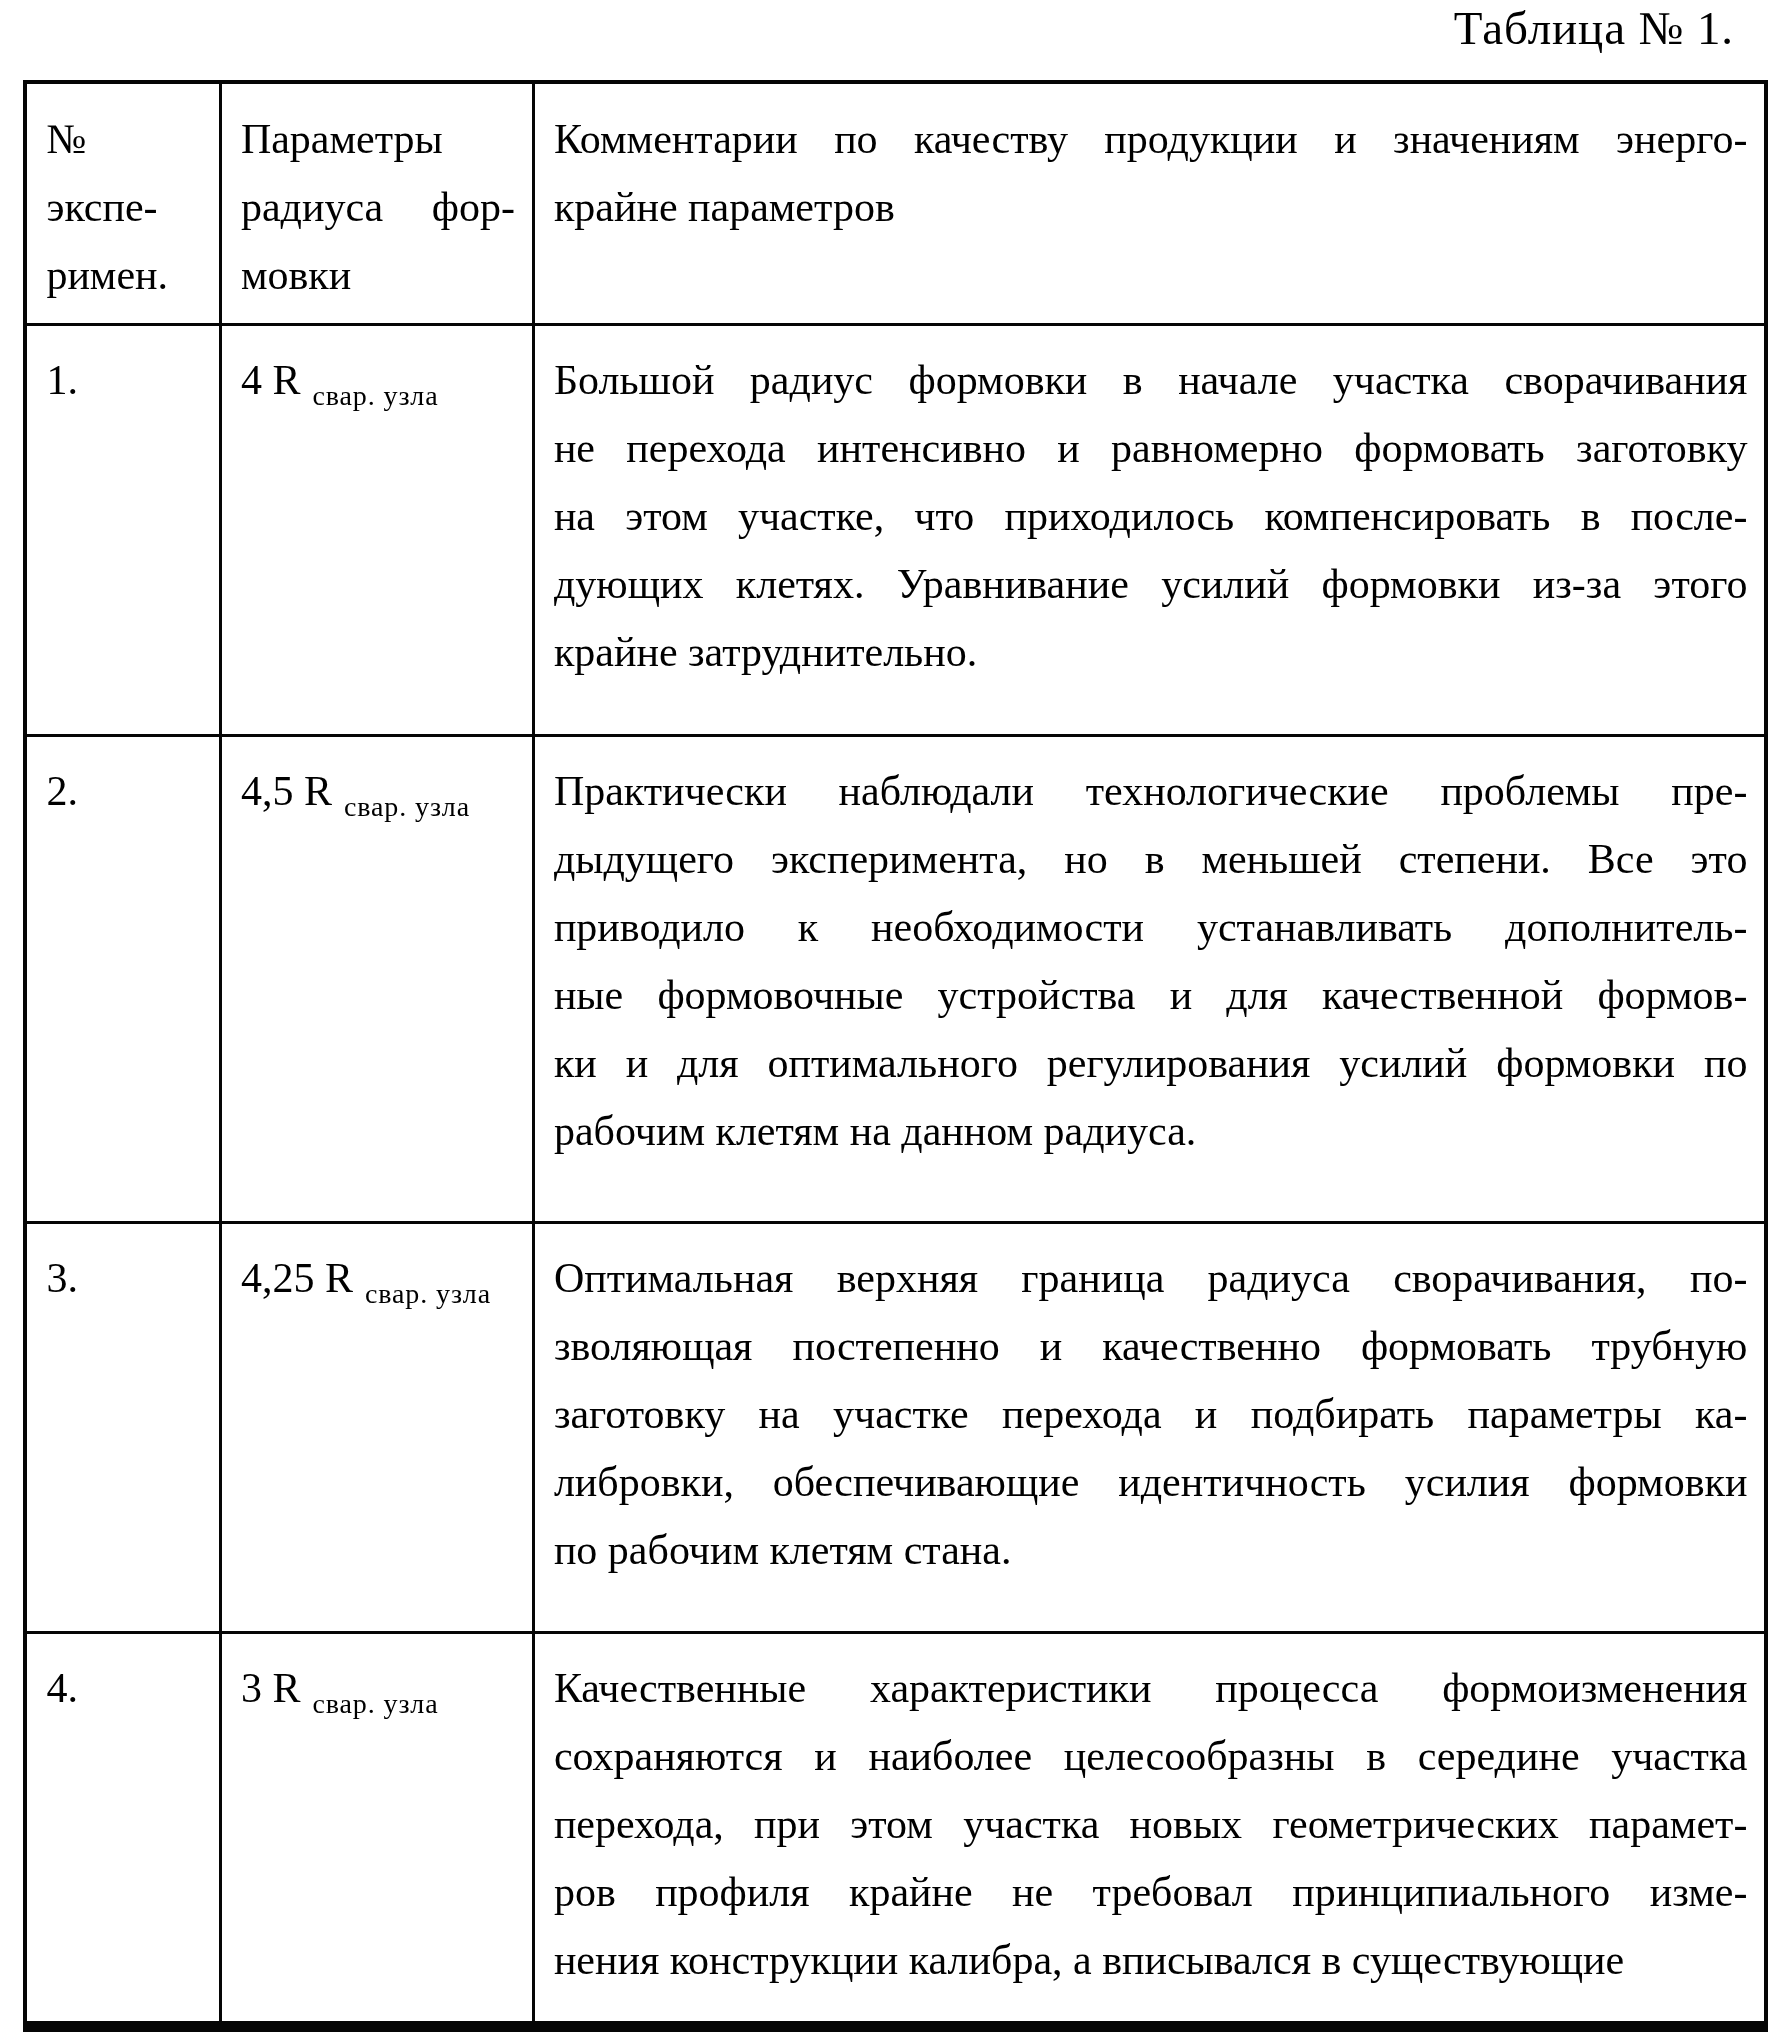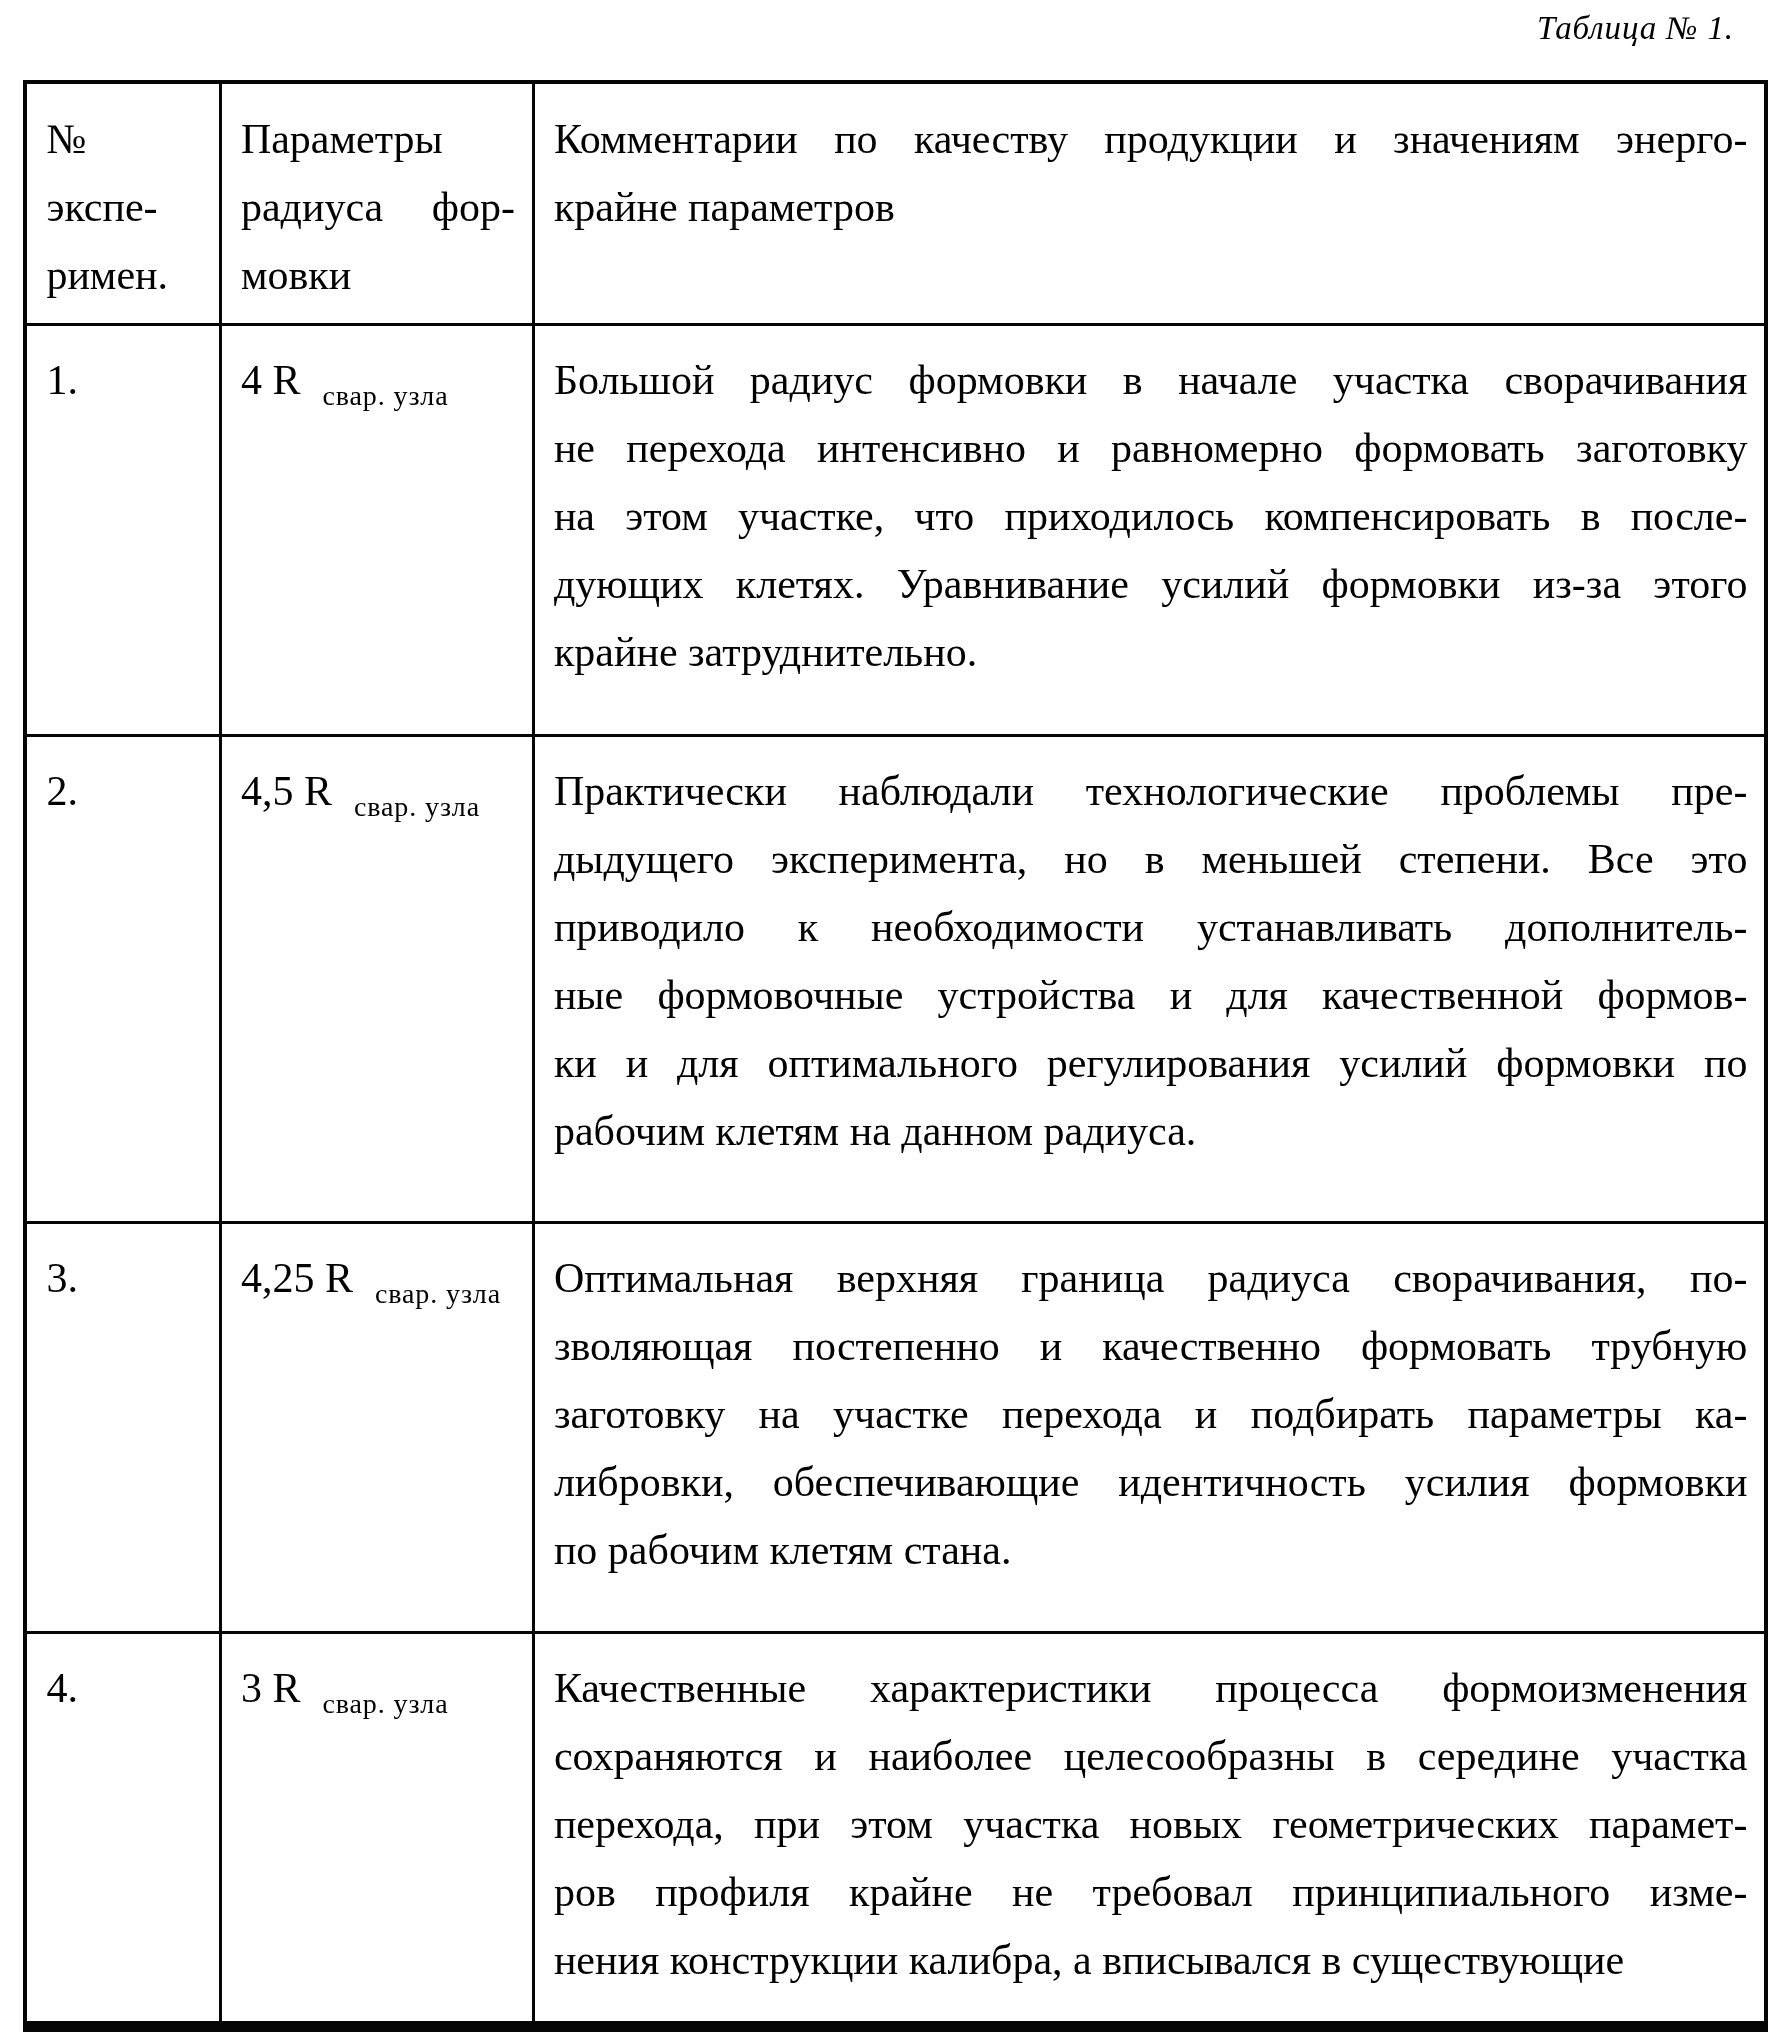--- a/index.html
+++ b/index.html
@@ -9,25 +9,24 @@
     height: 2043px;
     background: #ffffff;
     font-family: "Liberation Serif", "DejaVu Serif", serif;
     color: #000;
     overflow: hidden;
   }
   .doc-title {
     position: absolute;
     top: 1.9px;
     right: 56px;
-    font-size: 33px;
+    font-size: 47px;
     line-height: 52px;
     letter-spacing: 0.9px;
     white-space: nowrap;
-    font-style: italic;
   }
   table.main-table {
     position: absolute;
     left: 23.4px;
     top: 80px;
     width: 1741px;
     border-collapse: collapse;
     table-layout: fixed;
     border: 4.7px solid #050505;
     border-bottom-width: 11.2px;
@@ -41,21 +40,21 @@
     overflow: hidden;
   }
   .tline { text-align: justify; text-align-last: justify; }
   .tline-last { text-align-last: left; }
   td.num-cell { font-size: 43px; }
   td.param-cell { white-space: nowrap; font-size: 45px; }
   .param-sub {
     font-size: 28px;
     position: relative;
     top: 11.2px;
-    margin-left: 22px;
+    margin-left: 12px;
     letter-spacing: 0.9px;
   }
 </style>
 </head>
 <body>
 
 <div class="page">
 
   <div class="doc-title">Таблица № 1.</div>
 

